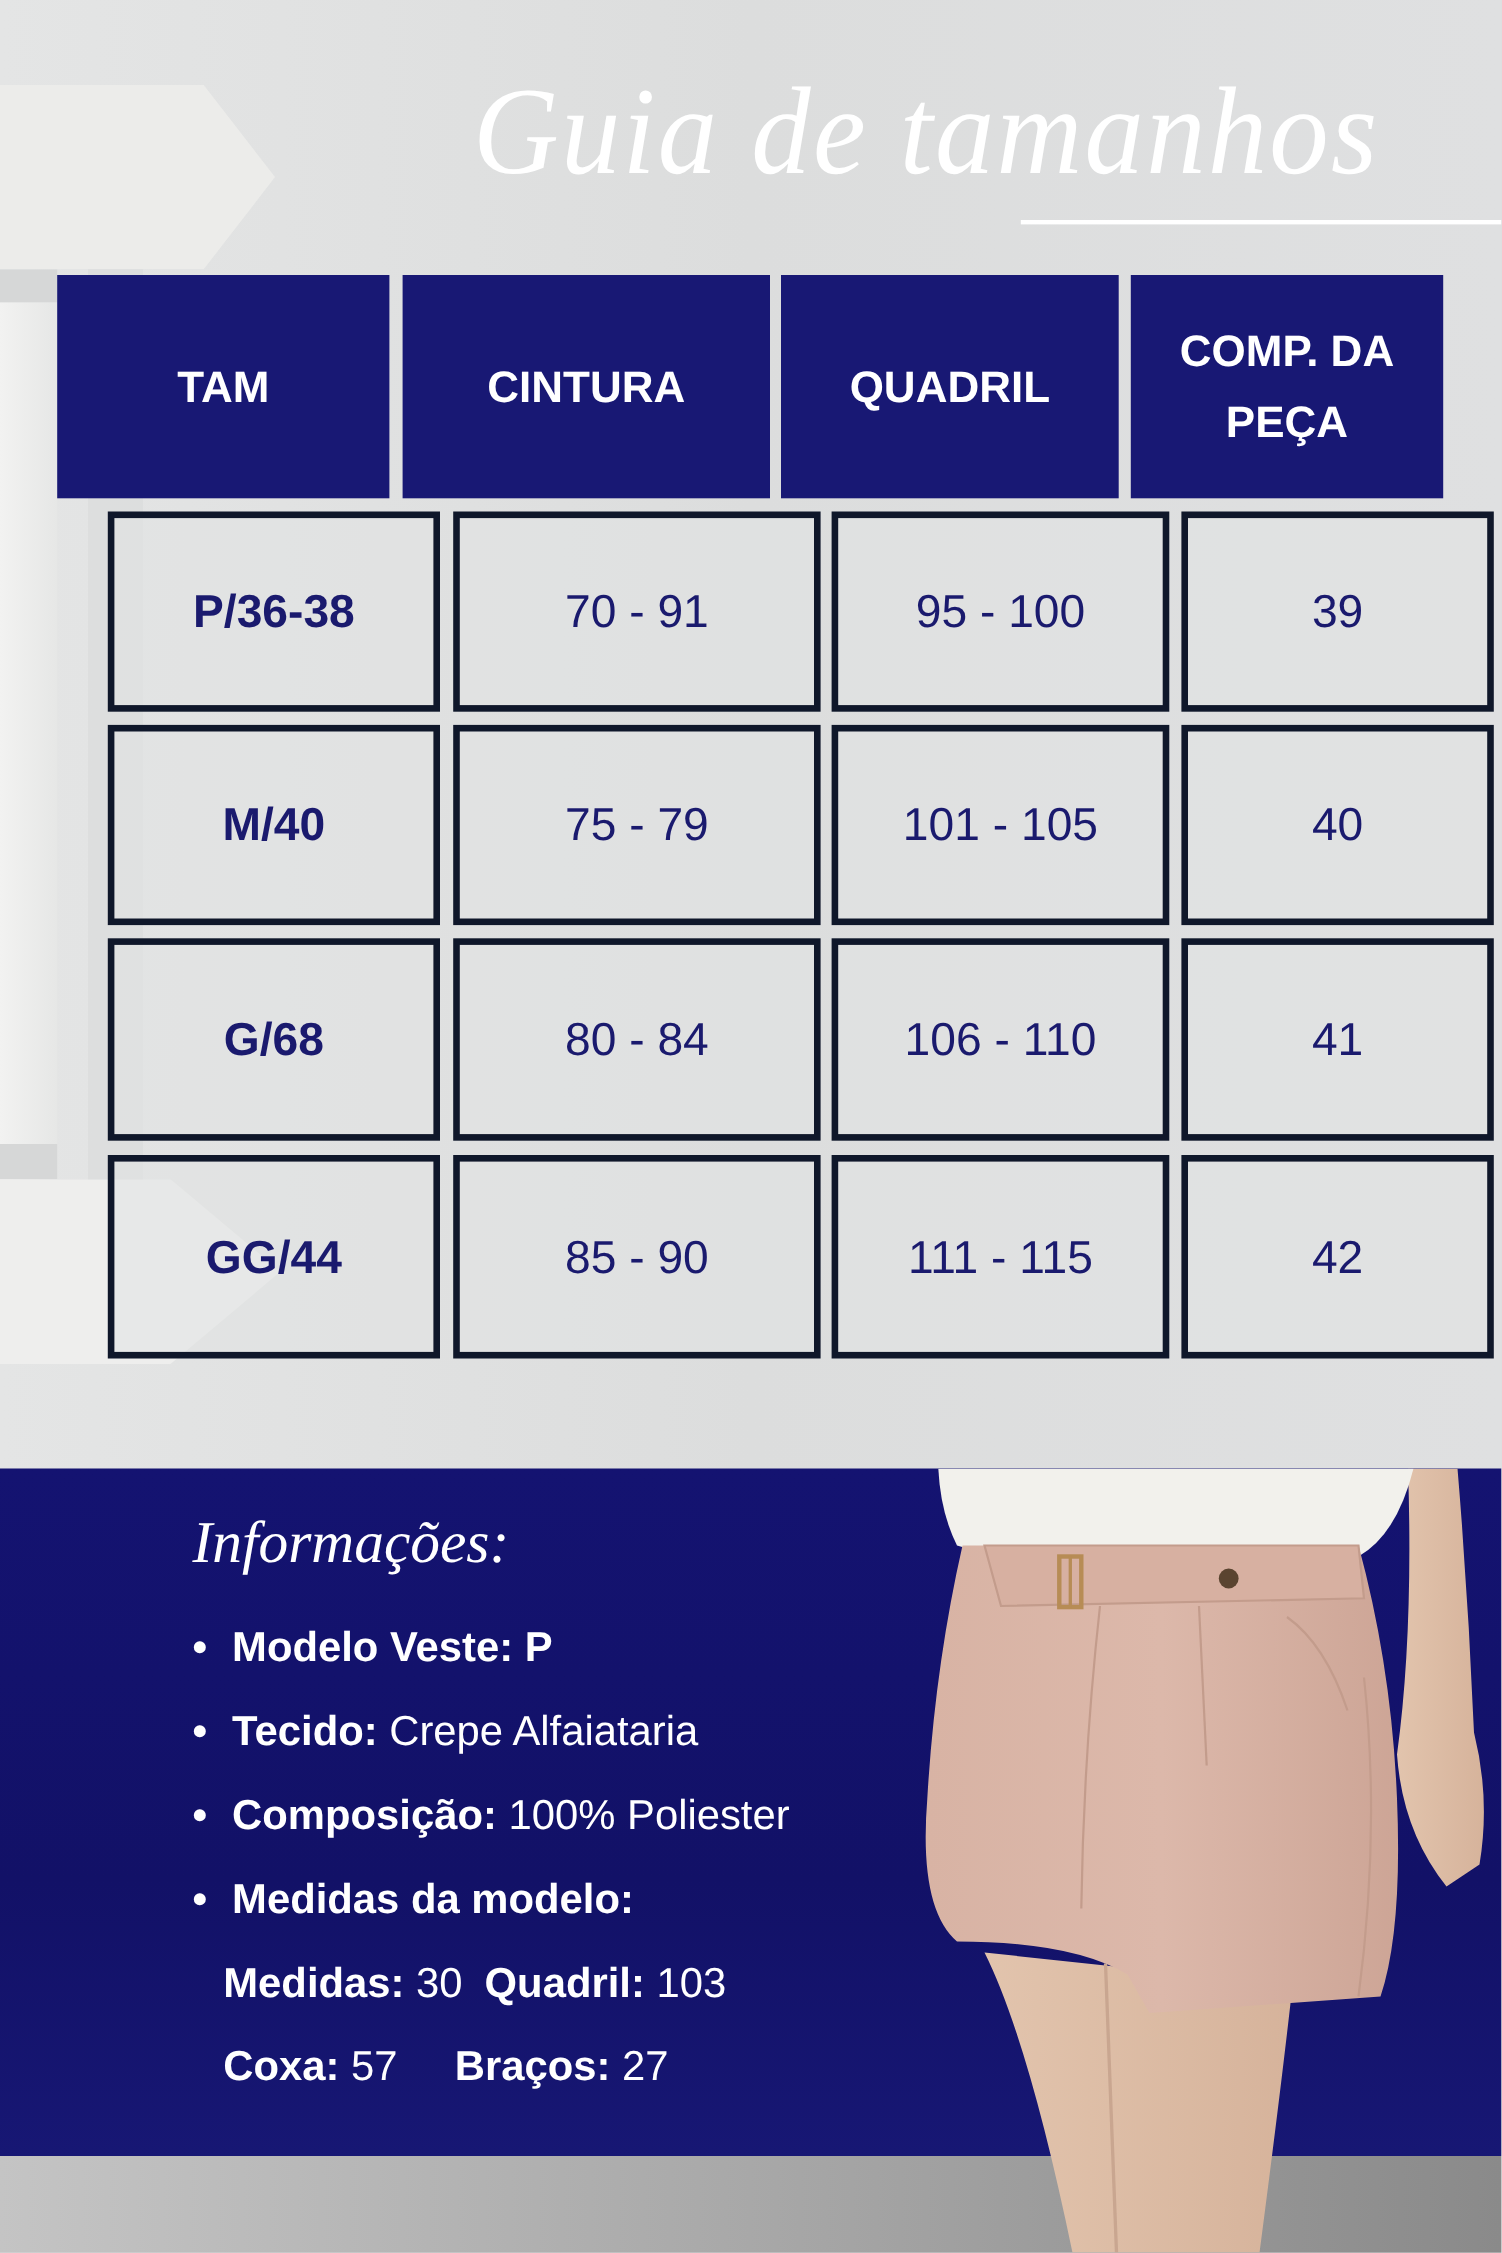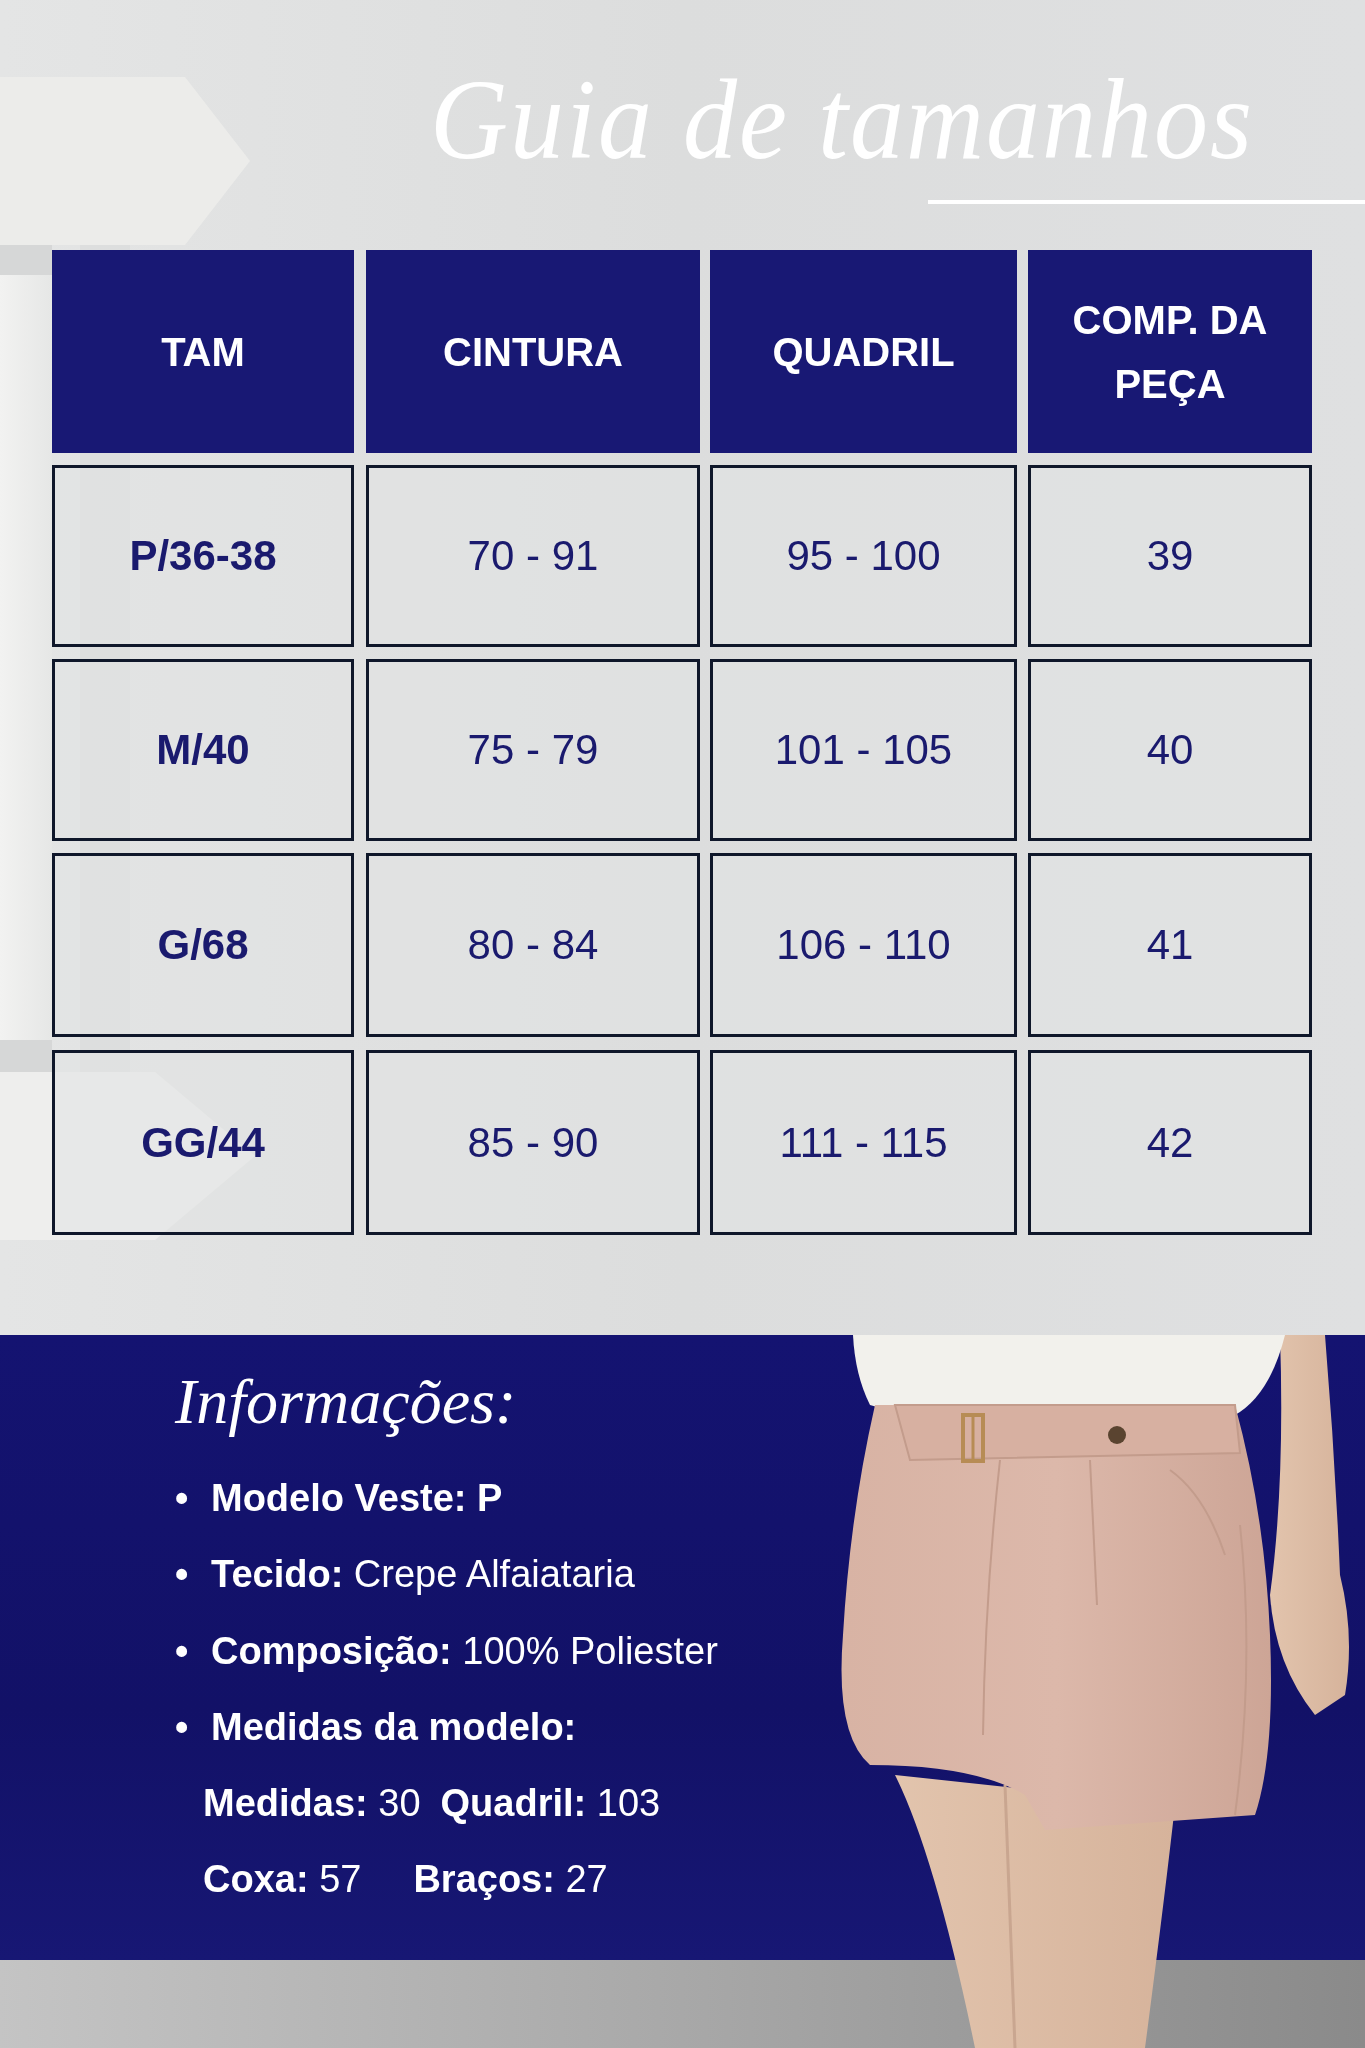--- a/index.html
+++ b/index.html
@@ -19,30 +19,30 @@
 
   .title { position:absolute; left:430px; top:52px; width:900px; height:130px;
            font-family:"Liberation Serif", serif; font-style:italic; color:#ffffff;
            font-size:108px; line-height:130px; letter-spacing:2px; white-space:nowrap;
            transform:scaleY(1.05); transform-origin:left top; }
   .title-rule { position:absolute; left:928px; top:200px; width:437px; height:4px; background:#ffffff; }
 
   .cell { position:absolute; box-sizing:border-box; display:flex; align-items:center;
           justify-content:center; text-align:center; }
   .head { background:#181874; color:#ffffff; font-weight:bold; font-size:40px; line-height:64px; }
-  .body-cell { border:3px solid #0f172a; background:rgba(226,227,228,0.55); color:#1a1a6e; font-size:42px; }
+  .body-cell { border:6px solid #0f172a; background:rgba(226,227,228,0.55); color:#1a1a6e; font-size:42px;margin-left:46px; }
   .body-cell.size { font-weight:bold; }
 
   .navy { position:absolute; left:0; top:1335px; width:1365px; height:625px;
           background:linear-gradient(180deg,#141371 0%,#121167 60%,#171774 100%); }
   .bottom { position:absolute; left:0; top:1960px; width:1365px; height:88px;
             background:linear-gradient(90deg,#c4c4c4 0%,#a8a8a8 50%,#8a8a8a 100%); }
 
   .info-title { position:absolute; left:175px; top:1352px; font-family:"Liberation Serif", serif;
-                font-style:italic; color:#ffffff; font-size:64px; line-height:100px; white-space:nowrap; }
+                font-style:italic; color:#ffffff; font-size:54px; line-height:100px; white-space:nowrap; }
   .info-line { position:absolute; left:175px; color:#ffffff; font-size:38px; line-height:50px; white-space:nowrap; }
   .bullet { display:inline-block; width:36px; font-weight:bold; }
   .lbl { font-weight:bold; }
   .val { font-weight:normal; }
   .sub-line { position:absolute; left:203px; color:#ffffff; font-size:38px; line-height:50px; white-space:nowrap; }
   .gap { display:inline-block; width:20px; }
   .gap2 { display:inline-block; width:52px; }
 
   .photo { position:absolute; left:815px; top:1335px; width:550px; height:713px; overflow:hidden; }
 </style>

